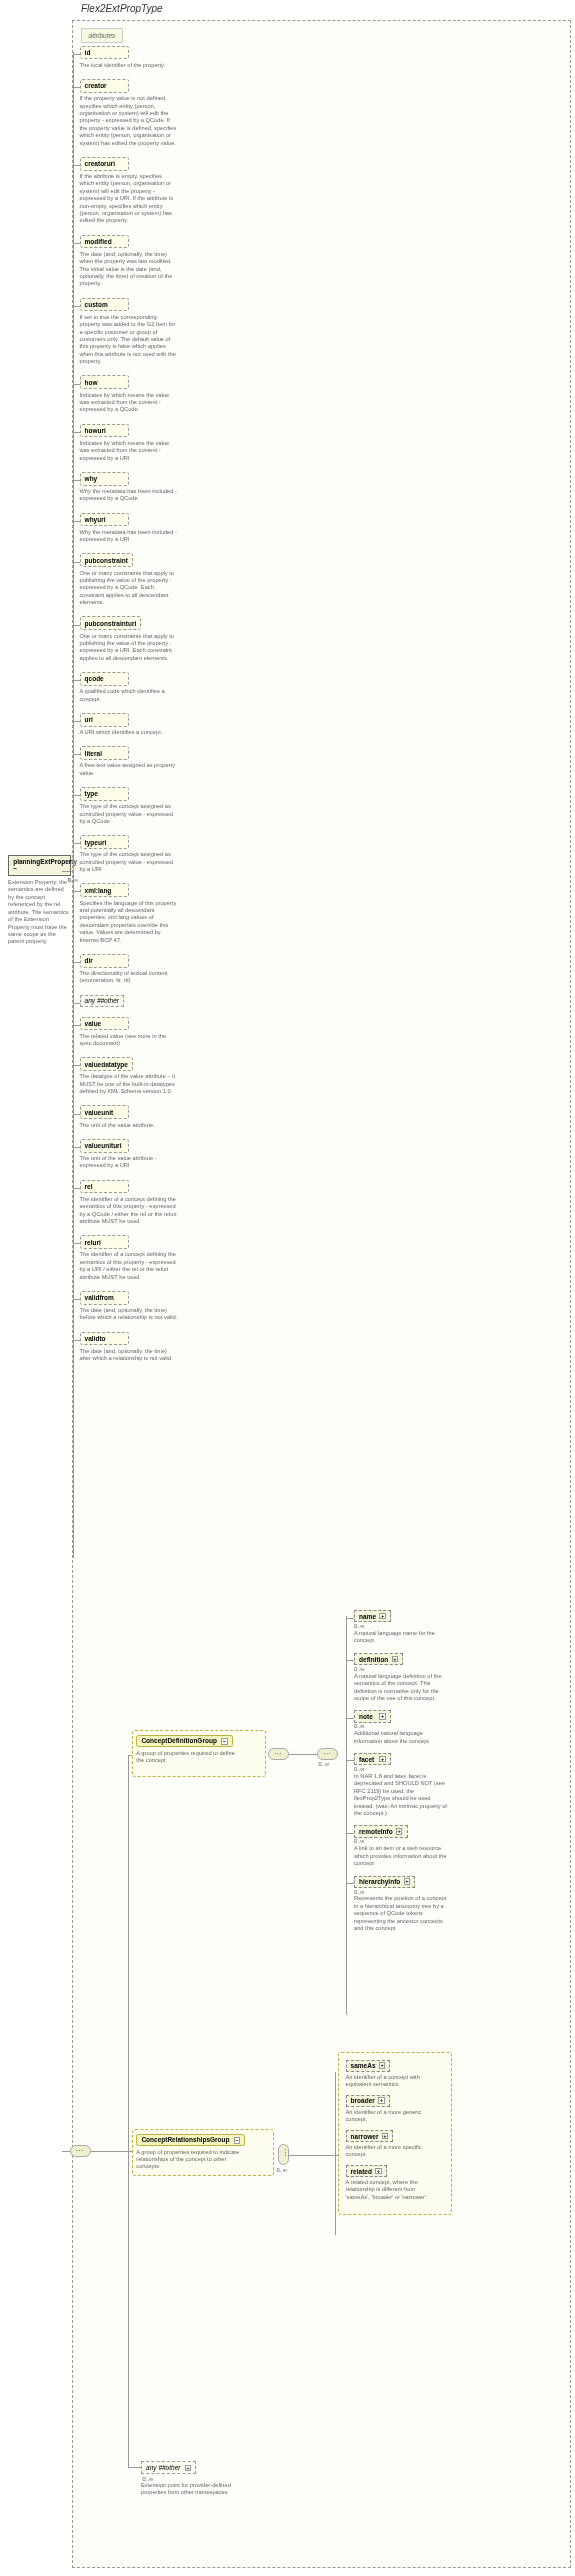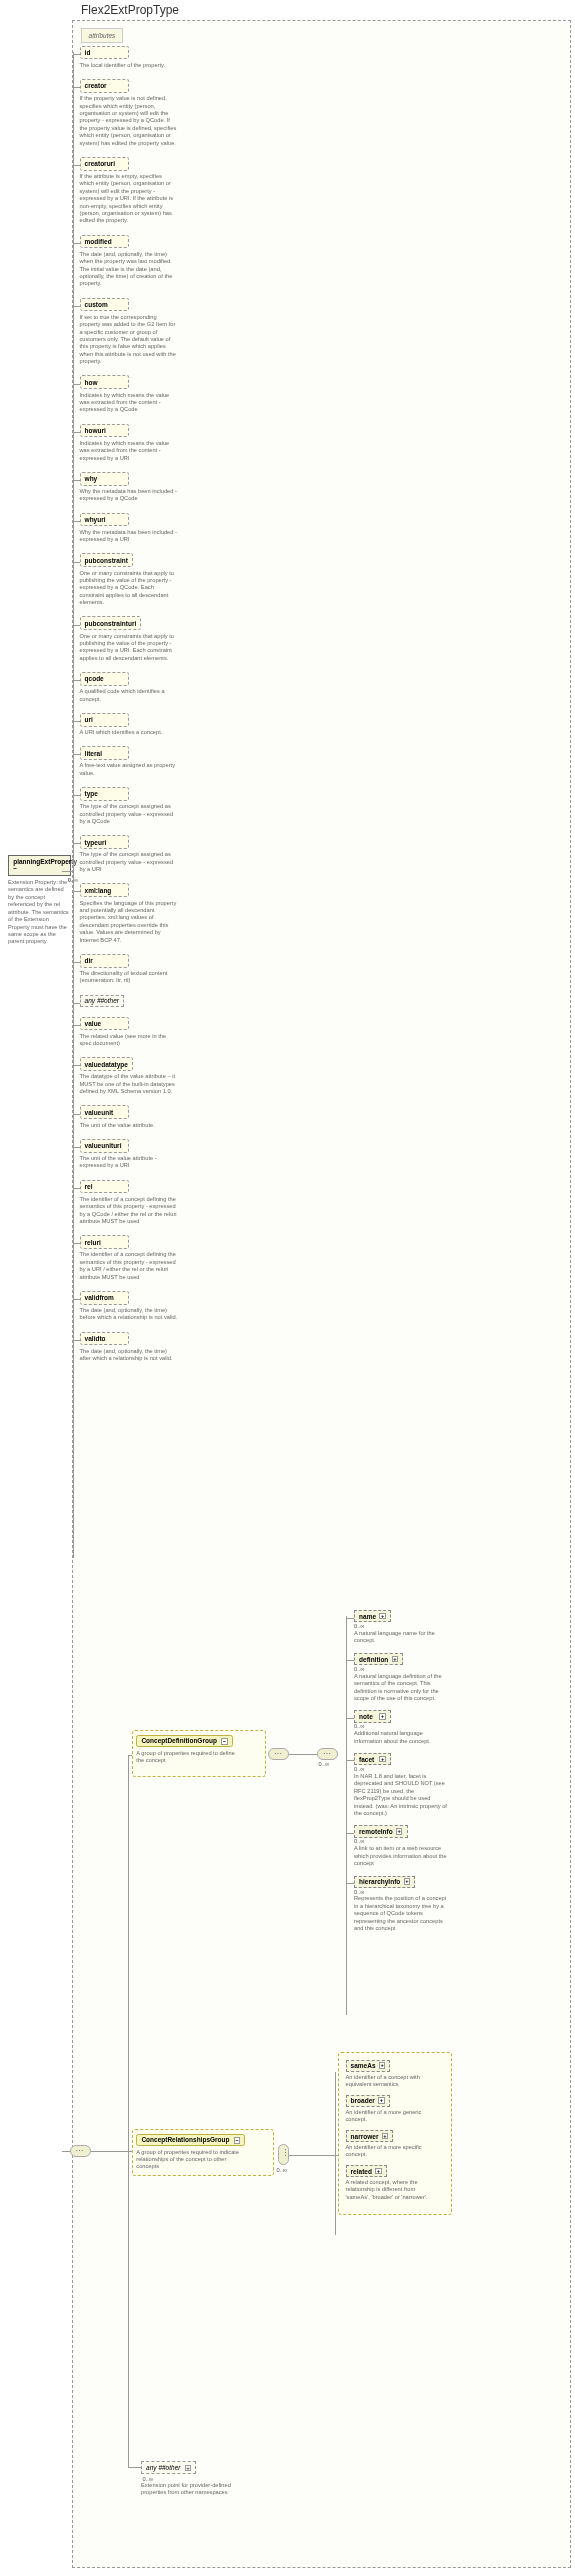--- a/index.html
+++ b/index.html
@@ -6,22 +6,23 @@
   body {
     font-family: Arial, sans-serif;
     font-size: 6.5px;
     background: #fff;
     width: 575px;
     position: relative;
     padding: 8.1px 0;
   }
   .top-label {
     position: absolute;
-    font-size: 12px;
+    font-size: 10px;
     color: #333;
+    font-style: italic;
   }
   .main-container {
     position: relative;
     border: 0.8px dashed #999;
     margin: 12.2px 4.1px 4.1px 72px;
     background: rgba(250, 250, 240, 0.3);
     padding: 6.5px;
     min-height: 2548px;
   }
   .root-element {

